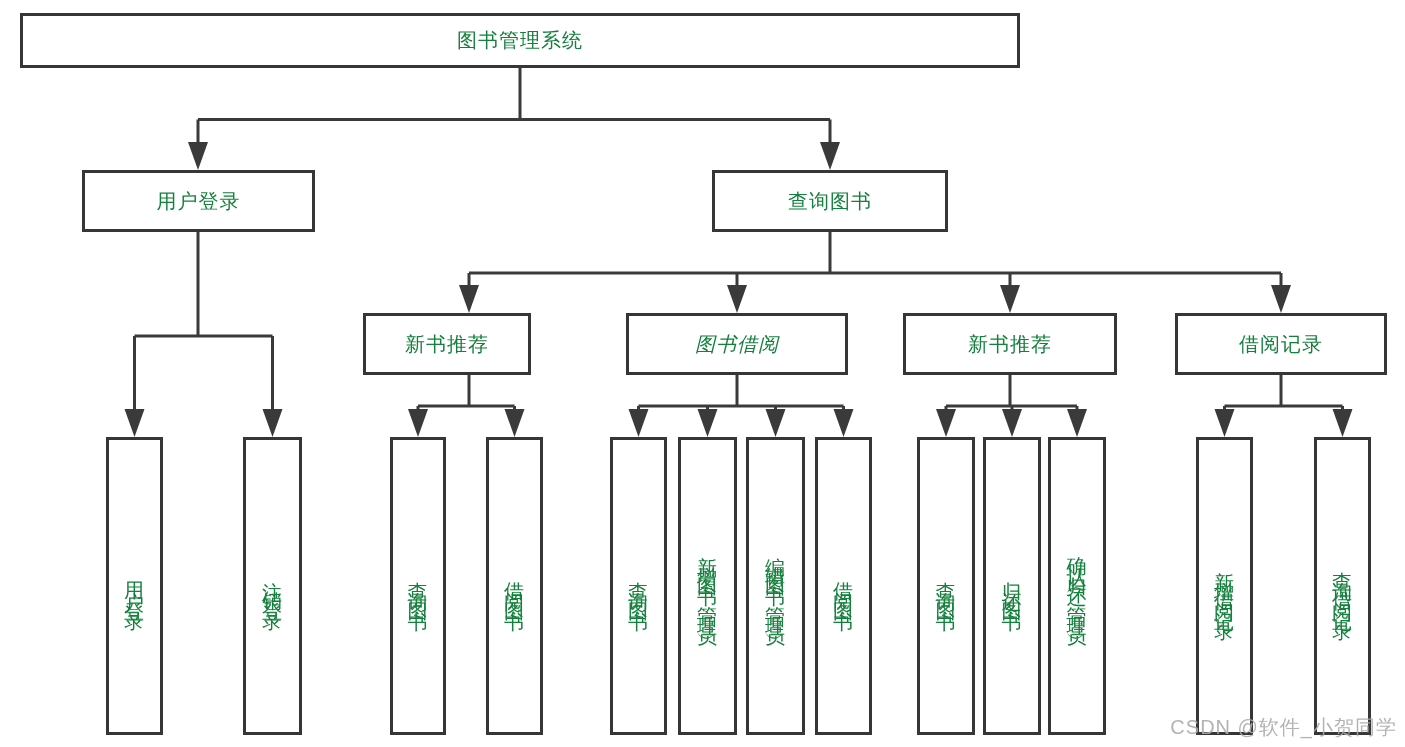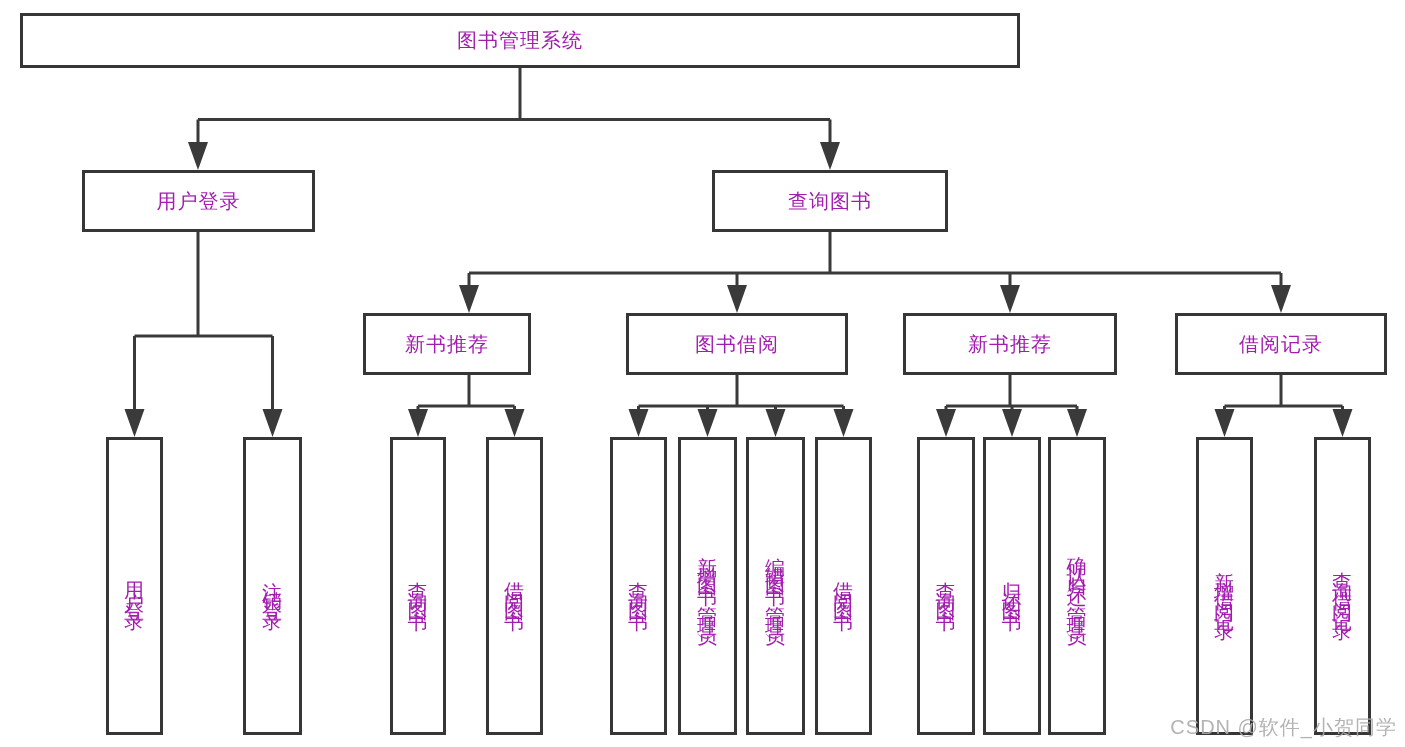--- a/index.html
+++ b/index.html
@@ -6,21 +6,21 @@
   .stage{
     position:relative;width:1405px;height:747px;background:#ffffff;
     font-family:"Liberation Sans","DejaVu Sans",sans-serif;color:#313131;overflow:hidden;
   }
   .wires{position:absolute;left:0;top:0;width:1405px;height:747px;}
   .wires path{stroke:#3a3a3a;stroke-width:3;fill:none;}
   .wires polygon{fill:#3a3a3a;stroke:none;}
   .node{
     position:absolute;box-sizing:border-box;border:3px solid #363636;background:#ffffff;
     display:flex;align-items:center;justify-content:center;
-    font-size:20px;color:#a21caf;letter-spacing:1px;text-align:center;
+    font-size:20px;color:#15803d;letter-spacing:1px;text-align:center;
   }
   .node.v{
     writing-mode:vertical-rl;text-orientation:mixed;
     letter-spacing:10px;line-height:1;font-size:20px;
   }
   .watermark{
     position:absolute;right:8px;bottom:6px;z-index:5;
     font-size:20px;color:#ababab;letter-spacing:1px;opacity:.9;margin-left:6px;
   }
 </style>
@@ -71,21 +71,21 @@
       <polygon points="1332.5,409 1352.5,409 1342.5,437"></polygon>
     </g>
   </svg>
 
   <div class="node" style="left:20px;top:13px;width:1000px;height:55px;">图书管理系统</div>
 
   <div class="node" style="left:82px;top:170px;width:233px;height:62px;">用户登录</div>
   <div class="node" style="left:712px;top:170px;width:236px;height:62px;">查询图书</div>
 
   <div class="node" style="left:363px;top:313px;width:168px;height:62px;">新书推荐</div>
-  <div class="node" style="left:626px;top:313px;width:222px;height:62px;">图书借阅</div>
+  <div class="node" style="left:626px;top:313px;width:222px;height:62px;font-style:italic;">图书借阅</div>
   <div class="node" style="left:903px;top:313px;width:214px;height:62px;">新书推荐</div>
   <div class="node" style="left:1175px;top:313px;width:212px;height:62px;">借阅记录</div>
 
   <div class="node v" style="left:106px;top:437px;width:57px;height:298px;">用户登录</div>
   <div class="node v" style="left:243px;top:437px;width:59px;height:298px;">注销登录</div>
 
   <div class="node v" style="left:390px;top:437px;width:56px;height:298px;">查询图书</div>
   <div class="node v" style="left:486px;top:437px;width:57px;height:298px;">借阅图书</div>
 
   <div class="node v" style="left:610px;top:437px;width:57px;height:298px;">查询图书</div>

